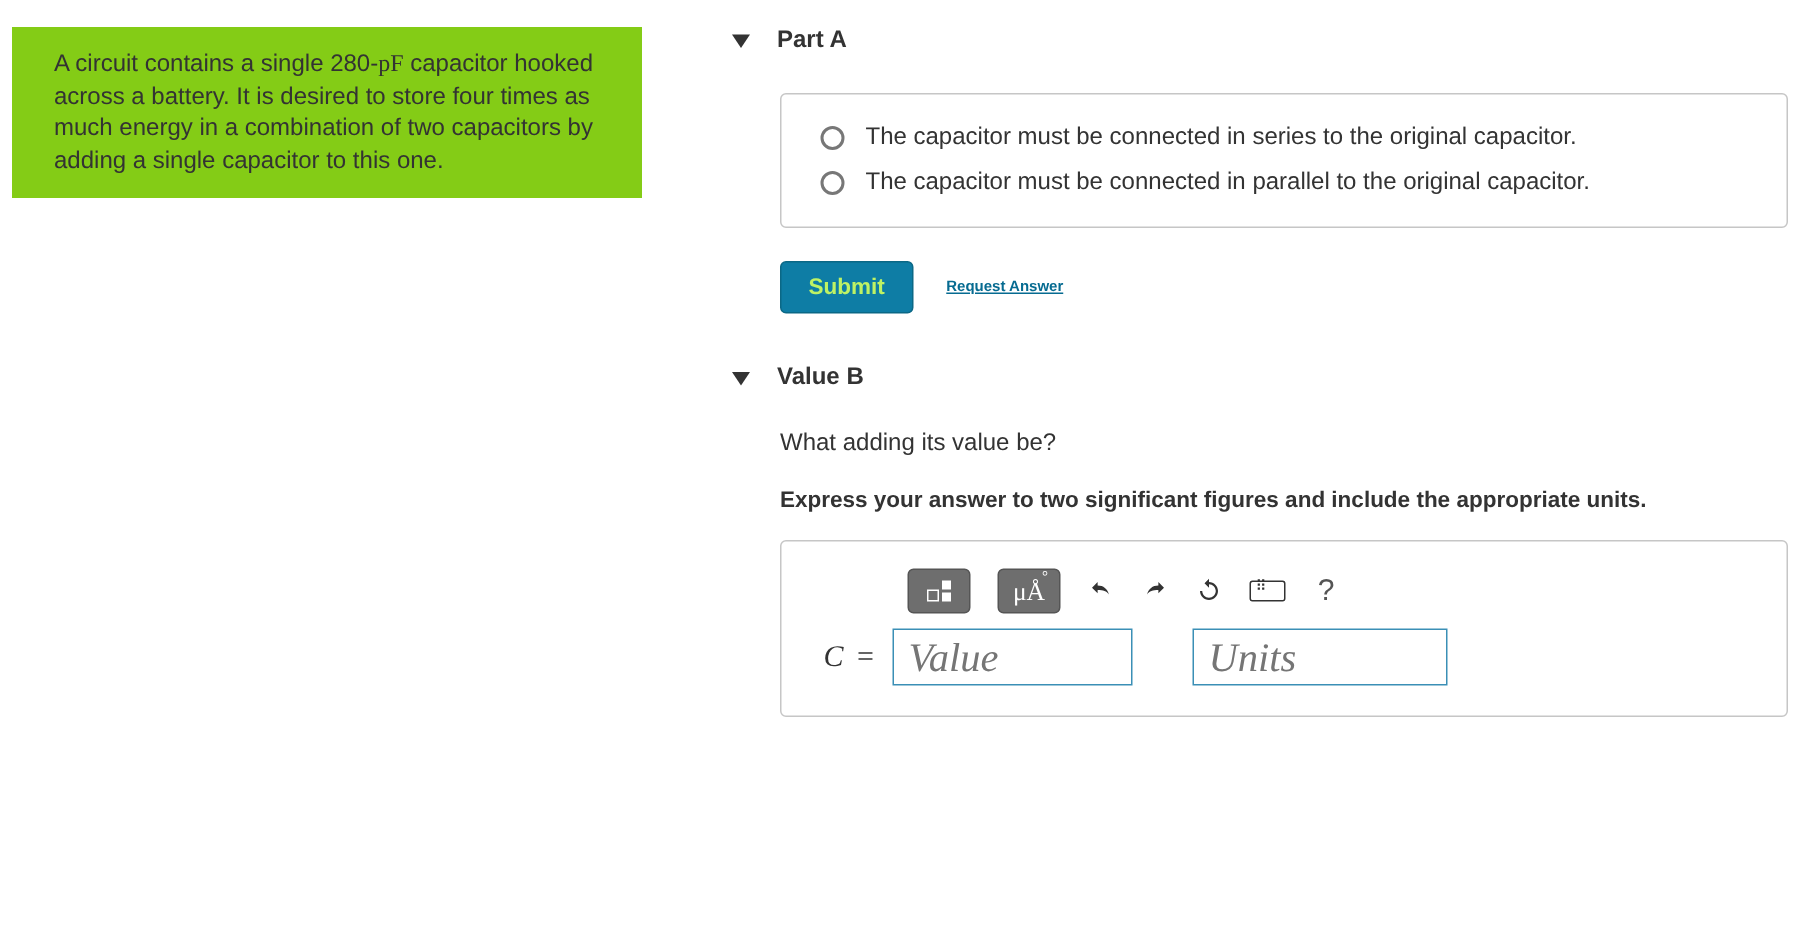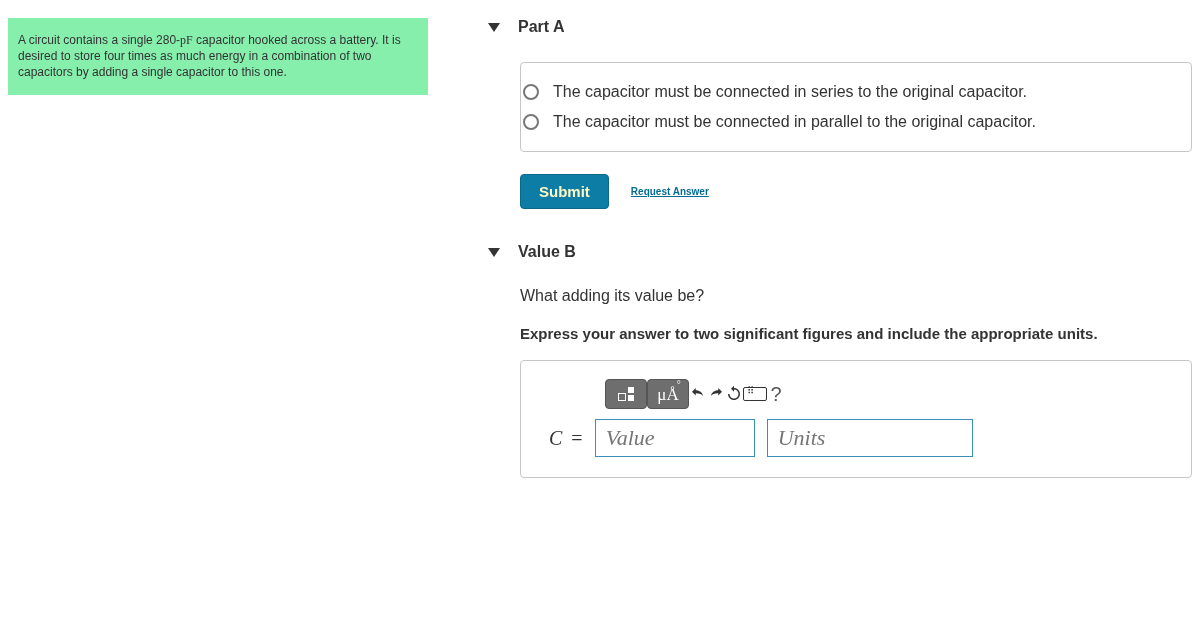--- a/index.html
+++ b/index.html
@@ -10,25 +10,25 @@
     font-size: 15px;
     color: #333;
     background: #fff;
     width: 1200px;
   }
   .layout { display: flex; gap: 60px; align-items: flex-start; }
   .left-col { width: 420px; flex-shrink: 0; }
   .right-col { flex: 1; min-width: 0; }
 
   .problem-box {
-    background: #86efac;
-    padding: 14px 10px;
+    background: #84cc16;
+    padding: 14px 28px;
     line-height: 1.35;
     color: #333;
-    font-size: 12px;
+    font-size: 16px;
   }
   .pf { font-family: Georgia, 'Times New Roman', serif; }
 
   .part { margin-bottom: 34px; }
   .part-header {
     display: flex;
     align-items: center;
     margin-bottom: 26px;
   }
   .chevron {
@@ -41,41 +41,41 @@
   .part-title { font-weight: bold; font-size: 16px; }
 
   .part-body { margin-left: 32px; }
 
   .question { font-size: 16px; margin-bottom: 20px; }
   .instruction { font-weight: bold; font-size: 15px; margin: 6px 0 18px 0; }
 
   .choice-box {
     border: 1px solid #c6c6c6;
     border-radius: 4px;
-    padding: 14px 0;
+    padding: 14px 24px;
     margin-bottom: 22px;
   }
   .choice-row {
     display: flex;
     align-items: center;
     padding: 6px 2px;
     font-size: 16px;
   }
   .radio {
     width: 16px; height: 16px;
     border: 2px solid #777;
     border-radius: 50%;
     margin-right: 14px;
     flex-shrink: 0;
   }
 
   .actions { display: flex; align-items: center; gap: 22px; }
   .btn-submit {
     background: #0e7da5;
-    color: #fef9c3;
+    color: #bef264;
     border: 1px solid #0b6886;
     border-radius: 4px;
     padding: 8px 18px;
     font-weight: bold;
     font-size: 15px;
     cursor: pointer;
   }
   .link-request {
     color: #066b91;
     text-decoration: underline;
@@ -86,20 +86,21 @@
 
   .answer-box {
     border: 1px solid #c6c6c6;
     border-radius: 4px;
     padding: 18px 28px 20px 28px;
   }
 
   .toolbar {
     display: flex;
     align-items: center;
+    gap: 18px;
     margin: 0 0 10px 56px;
   }
   .tool {
     height: 30px;
     display: flex;
     align-items: center;
     justify-content: center;
     cursor: pointer;
   }
   .tool-btn-dark {
@@ -123,27 +124,27 @@
 
   .value-row { display: flex; align-items: center; gap: 12px; }
   .ceq { font-family: Georgia, 'Times New Roman', serif; font-style: italic; font-size: 20px; }
   .ceq .eq { font-style: normal; margin-left: 4px; }
   .vinput {
     border: 1px solid #3b8fb6;
     height: 38px;
     padding: 16px 10px;
     font-family: Georgia, 'Times New Roman', serif;
     font-style: italic;
-    font-size: 22px;
+    font-size: 27px;
     color: #9aa0a6;
     outline: none;
     background: #fff;
   }
   .vinput.value { width: 160px; }
-  .vinput.units { width: 206px; }
+  .vinput.units { width: 170px; margin-left: 28px; }
 </style>
 </head>
 <body>
 
 <div class="layout">
   <div class="left-col">
     <div class="problem-box">
       <span>A circuit contains a single 280-</span><span class="pf">pF</span><span> capacitor hooked across a battery. It is desired to store four times as much energy in a combination of two capacitors by adding a single capacitor to this one.</span>
     </div>
   </div>

